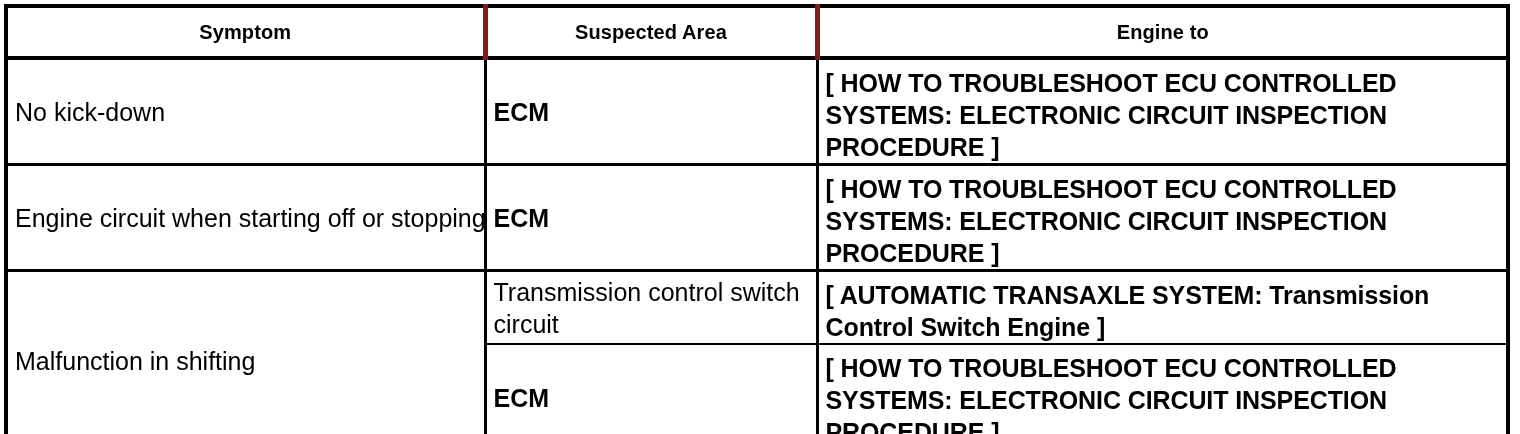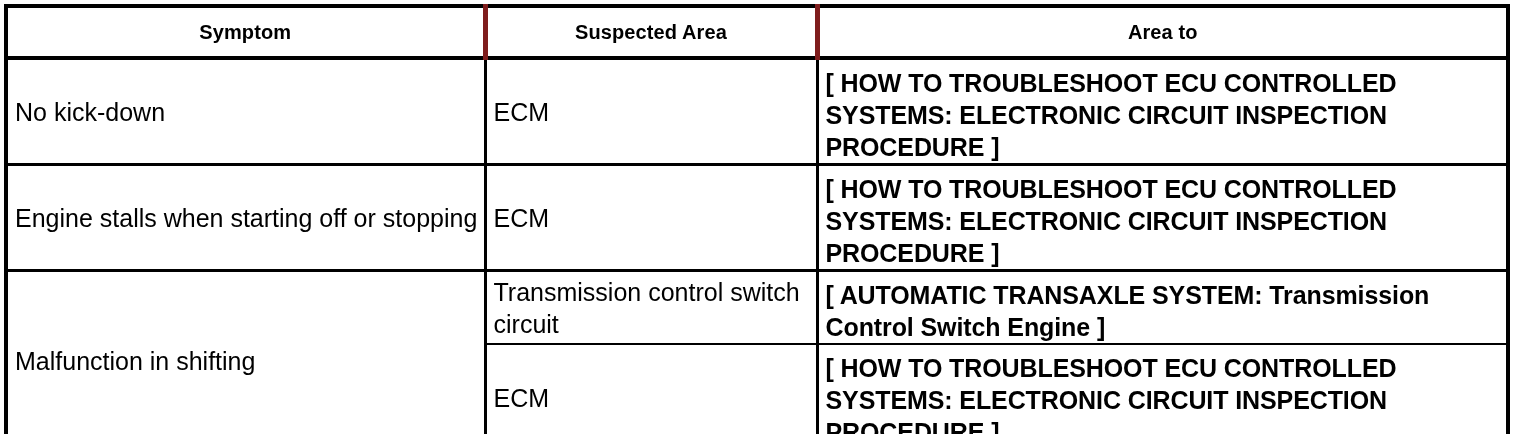--- a/index.html
+++ b/index.html
@@ -72,20 +72,21 @@
     white-space: nowrap;
   }
   td.cell-suspected {
     font-weight: normal;
     vertical-align: top;
     padding-top: 4px;
   }
   td.cell-suspected.mid {
     vertical-align: middle;
     padding-top: 0;
+    font-weight: bold;
   }
   td.cell-refer {
     font-weight: bold;
     vertical-align: top;
     padding-top: 7px;
     letter-spacing: -0.1px;
   }
 
   .row-tall  { height: 101px; }
   .row-tall2 { height: 101px; }
@@ -101,34 +102,34 @@
     <colgroup>
       <col class="col-symptom">
       <col class="col-suspected">
       <col class="col-refer">
     </colgroup>
 
     <thead>
       <tr>
         <th class="hdr-symptom">Symptom</th>
         <th class="hdr-suspected">Suspected Area</th>
-        <th class="hdr-refer">Area to</th>
+        <th class="hdr-refer">Engine to</th>
       </tr>
     </thead>
 
     <tbody>
 
       <tr class="row-tall">
         <td class="cell-symptom">No kick-down</td>
         <td class="cell-suspected mid">ECM</td>
         <td class="cell-refer">[ HOW TO TROUBLESHOOT ECU CONTROLLED SYSTEMS: ELECTRONIC CIRCUIT INSPECTION PROCEDURE ]</td>
       </tr>
 
       <tr class="row-tall2">
-        <td class="cell-symptom">Engine stalls when starting off or stopping</td>
+        <td class="cell-symptom">Engine circuit when starting off or stopping</td>
         <td class="cell-suspected mid">ECM</td>
         <td class="cell-refer">[ HOW TO TROUBLESHOOT ECU CONTROLLED SYSTEMS: ELECTRONIC CIRCUIT INSPECTION PROCEDURE ]</td>
       </tr>
 
       <tr class="row-sub-a">
         <td class="cell-symptom" rowspan="2">Malfunction in shifting</td>
         <td class="cell-suspected">Transmission control switch circuit</td>
         <td class="cell-refer">[ AUTOMATIC TRANSAXLE SYSTEM: Transmission Control Switch Engine ]</td>
       </tr>
 

